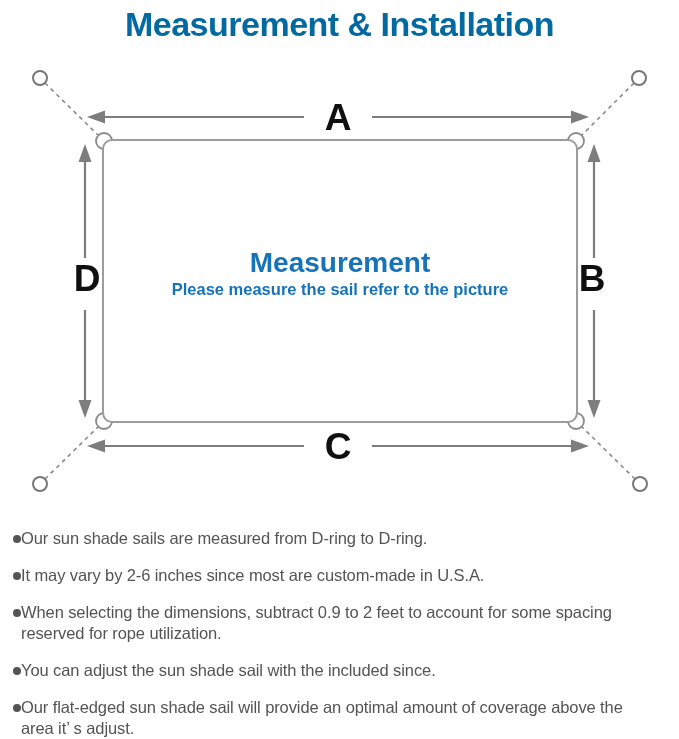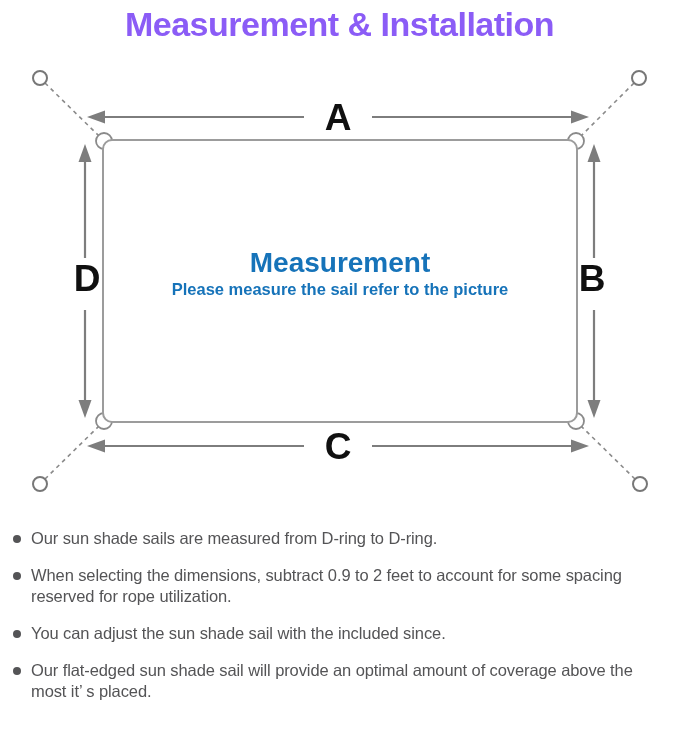--- a/index.html
+++ b/index.html
@@ -9,21 +9,21 @@
     background:#ffffff;
     font-family:"Liberation Sans","DejaVu Sans",sans-serif;
     overflow:hidden;
   }
   .title{
     position:absolute;top:0;left:0;right:0;
     padding-top:3px;
     text-align:center;
     font-size:34px;line-height:42px;
     font-weight:bold;
-    color:#8b5cf6;
+    color:#0369a1;
     letter-spacing:-0.5px;
   }
   .diagram{
     position:absolute;top:60px;left:0;
     width:679px;height:440px;
   }
   .diagram line.solid{stroke:#7d7d7d;stroke-width:2.2;}
   .diagram line.dashed{stroke:#8a8a8a;stroke-width:1.6;stroke-dasharray:4 4;}
   .diagram .head{fill:#7d7d7d;stroke:none;}
   .diagram .ring{fill:#ffffff;stroke:#777777;stroke-width:2;}
@@ -38,21 +38,21 @@
     font-size:28px;font-weight:bold;fill:#1673b9;text-anchor:middle;
   }
   .diagram text.center-sub{
     font-family:"Liberation Sans","DejaVu Sans",sans-serif;
     font-size:16.5px;font-weight:600;fill:#1673b9;text-anchor:middle;
   }
   .notes{
     position:absolute;top:528px;left:13px;width:652px;
   }
   .note{
-    display:flex;gap:10px;
+    display:flex;
     margin-bottom:16px;
     font-size:16.5px;line-height:21px;letter-spacing:-0.1px;
     color:#545456;
     max-width:652px;
   }
   .note .dot{
     flex:none;width:8px;height:8px;border-radius:50%;
     background:#545456;margin-top:7px;
   }
   .note .txt{max-width:634px;}
@@ -111,25 +111,29 @@
     <text class="center-sub" x="340" y="235">Please measure the sail refer to the picture</text>
   </svg>
 
   <div class="notes">
     <div class="note">
       <span class="dot"></span>
       <span class="txt">Our sun shade sails are measured from D-ring to D-ring.</span>
     </div>
     <div class="note">
       <span class="dot"></span>
+      <span class="txt">It may vary by 2-6 inches since most are custom-made in U.S.A.</span>
+    </div>
+    <div class="note">
+      <span class="dot"></span>
       <span class="txt">When selecting the dimensions, subtract 0.9 to 2 feet to account for some spacing reserved for rope utilization.</span>
     </div>
     <div class="note">
       <span class="dot"></span>
       <span class="txt">You can adjust the sun shade sail with the included since.</span>
     </div>
     <div class="note">
       <span class="dot"></span>
-      <span class="txt">Our flat-edged sun shade sail will provide an optimal amount of coverage above the most it’ s placed.</span>
+      <span class="txt">Our flat-edged sun shade sail will provide an optimal amount of coverage above the area it’ s adjust.</span>
     </div>
   </div>
 
 </div>
 
 </body></html>

